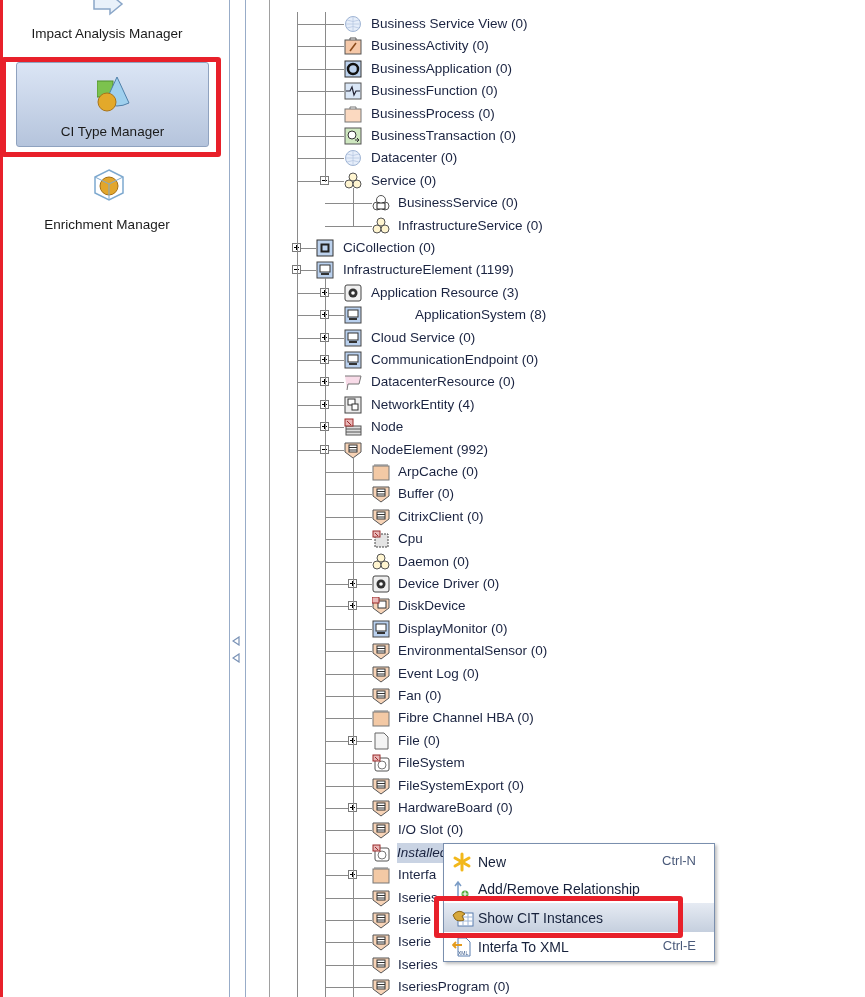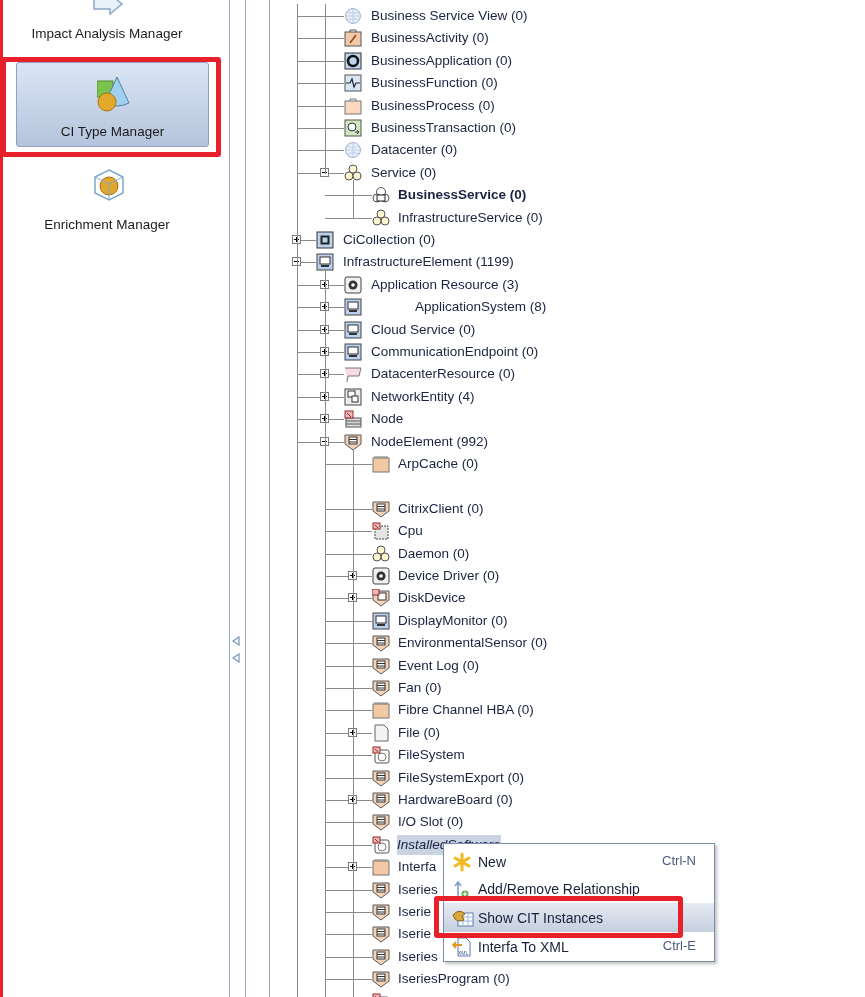--- a/index.html
+++ b/index.html
@@ -21,21 +21,21 @@
   .rf-nav { left: 1px; top: 57px; width: 220px; height: 100px; }
   .nav-enrich { top: 165px; height: 75px; }
   .nav-enrich .icon { position: absolute; left: 90px; top: 4px; }
   .nav-enrich .label { position: absolute; left: 0; width: 206px; top: 52px; }
 
   
   .vline { position: absolute; top: 0; height: 997px; width: 1px; }
   .splitter-handle { position: absolute; left: 232px; width: 8px; height: 10px; }
 
   
-  .tree { position: absolute; left: 0; top: 4px; width: 865px; height: 986px; }
+  .tree { position: absolute; left: 0; top: 12px; width: 865px; height: 986px; }
   .row { position: absolute; height: 22px; white-space: nowrap; }
   .row .txt { position: absolute; top: 3px; font-size: 13.5px; color: #1a2340; }
   .row .ico { position: absolute; top: 2px; width: 18px; height: 18px; }
   .toggle { position: absolute; width: 9px; height: 9px; border: 1px solid #7a7a7a; background: #fff; top: 6px; }
   .toggle::before { content: ""; position: absolute; left: 1px; top: 3px; width: 5px; height: 1px; background: #000; }
   .toggle.plus::after { content: ""; position: absolute; left: 3px; top: 1px; width: 1px; height: 5px; background: #000; }
   .hline { position: absolute; height: 1px; background: #8a8a8a; top: 11px; }
   .tline { position: absolute; width: 1px; background: #8a8a8a; }
   .selected-bg { background: #c9d3e3; }
 
@@ -162,21 +162,21 @@
     <div class="row" style="top: 157.8px; left: 0px; width: 865px;">
       <div class="hline" style="left: 297px; width: 47px;"></div>
       <div class="toggle minus" style="left: 320px;"></div>
       <span class="ico" style="left: 344px;"><svg viewBox="0 0 18 18" width="18" height="18">
           <circle cx="9" cy="5" r="4" fill="#fff5d0" stroke="#555"></circle>
           <circle cx="5" cy="12" r="4" fill="#fff5d0" stroke="#555"></circle>
           <circle cx="13" cy="12" r="4" fill="#fff5d0" stroke="#555"></circle>
         </svg></span>
       <span class="txt" style="left: 371px;">Service (0)</span>
     </div>
-    <div class="row" style="top: 180.2px; left: 0px; width: 865px; font-weight: bold;">
+    <div class="row" style="top: 180.2px; left: 0px; width: 865px;">
       <div class="hline" style="left: 325px; width: 47px;"></div>
       <span class="ico" style="left: 372px;"><svg viewBox="0 0 18 18" width="18" height="18">
           <circle cx="9" cy="6" r="4.5" fill="#fff" stroke="#555"></circle>
           <circle cx="5" cy="12" r="4" fill="#fff" stroke="#555"></circle>
           <circle cx="13" cy="12" r="4" fill="#fff" stroke="#555"></circle>
           <rect x="5" y="9" width="8" height="6" fill="#fff" stroke="#222"></rect>
         </svg></span>
       <span class="txt" style="left: 398px;">BusinessService (0)</span>
     </div>
     <div class="row" style="top: 202.6px; left: 0px; width: 865px;">
@@ -287,20 +287,29 @@
         </svg></span>
       <span class="txt" style="left: 371px;">NodeElement (992)</span>
     </div>
     <div class="row" style="top: 449px; left: 0px; width: 865px;">
       <div class="hline" style="left: 325px; width: 47px;"></div>
       <span class="ico" style="left: 372px;"><svg viewBox="0 0 18 18" width="18" height="18">
           <rect x="1" y="3" width="16" height="14" fill="#f3c9a5" stroke="#777"></rect>
           <path d="M3 1 V3 M5 1 V3 M7 1 V3 M9 1 V3 M11 1 V3 M13 1 V3 M15 1 V3" stroke="#777"></path>
         </svg></span>
       <span class="txt" style="left: 398px;">ArpCache (0)</span>
+    </div>
+    <div class="row" style="top: 471.4px; left: 0px; width: 865px;">
+      <div class="hline" style="left: 325px; width: 47px;"></div>
+      <span class="ico" style="left: 372px;"><svg viewBox="0 0 18 18" width="18" height="18">
+          <path d="M1 2 H17 V11 L9 17 L1 11 Z" fill="#f7d3b6" stroke="#555"></path>
+          <rect x="5" y="4" width="8" height="7" fill="#fff" stroke="#333"></rect>
+          <path d="M5 6.5 H13 M5 9 H13" stroke="#333"></path>
+        </svg></span>
+      <span class="txt" style="left: 398px;">Buffer (0)</span>
     </div>
     <div class="row" style="top: 493.8px; left: 0px; width: 865px;">
       <div class="hline" style="left: 325px; width: 47px;"></div>
       <span class="ico" style="left: 372px;"><svg viewBox="0 0 18 18" width="18" height="18">
           <path d="M1 2 H17 V11 L9 17 L1 11 Z" fill="#f7d3b6" stroke="#555"></path>
           <rect x="5" y="4" width="8" height="7" fill="#fff" stroke="#333"></rect>
           <path d="M5 6.5 H13 M5 9 H13" stroke="#333"></path>
         </svg></span>
       <span class="txt" style="left: 398px;">CitrixClient (0)</span>
     </div>

